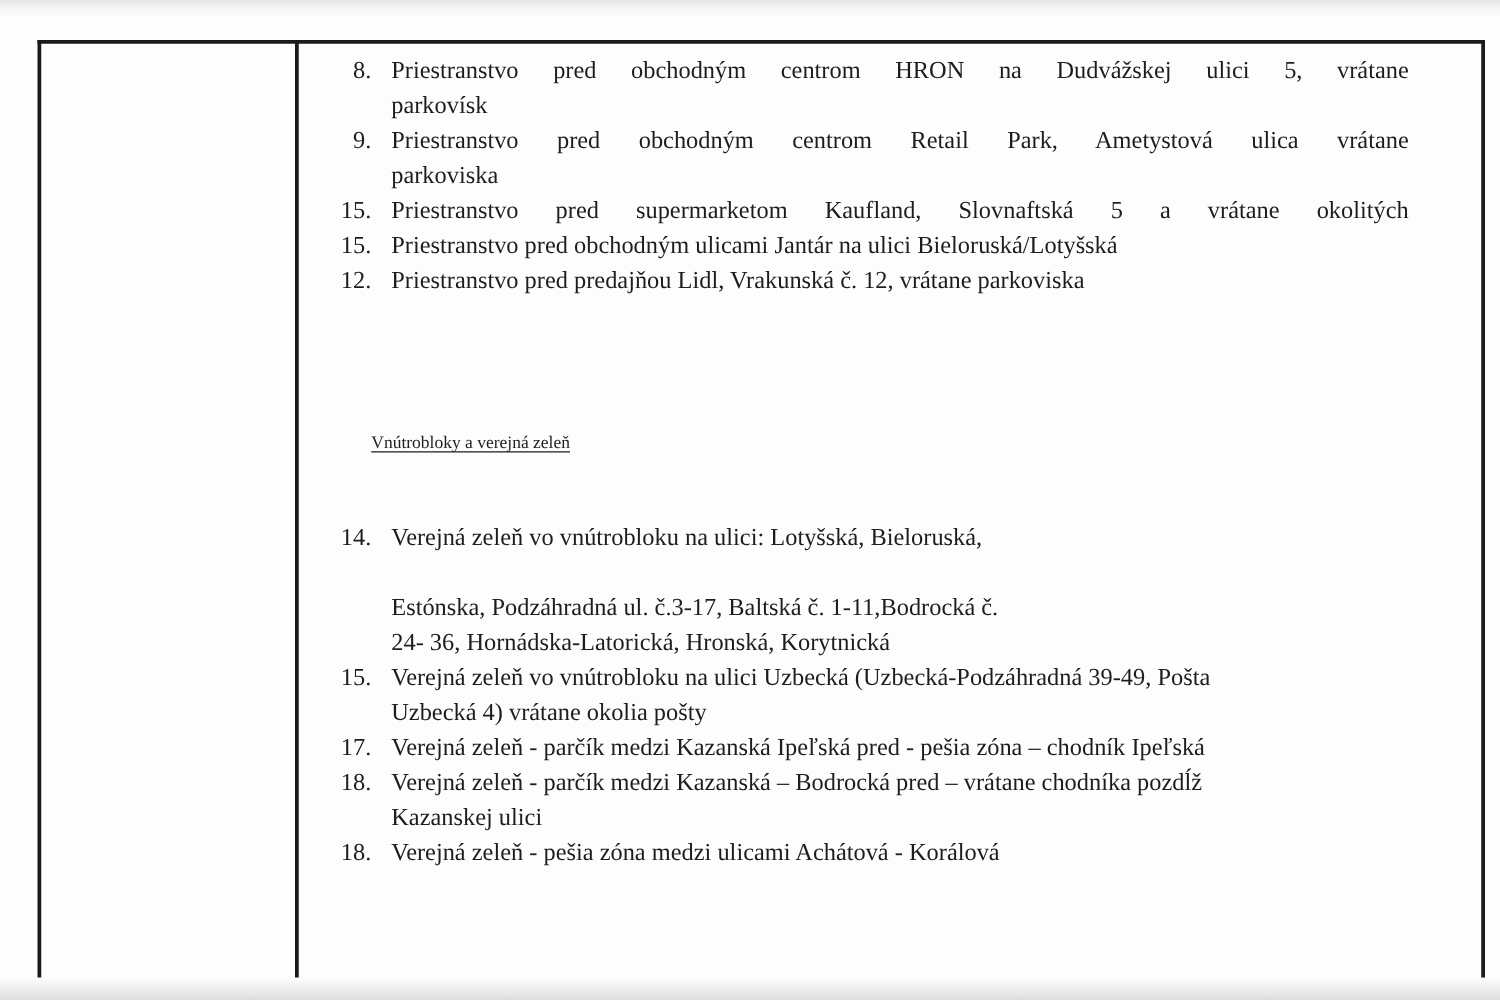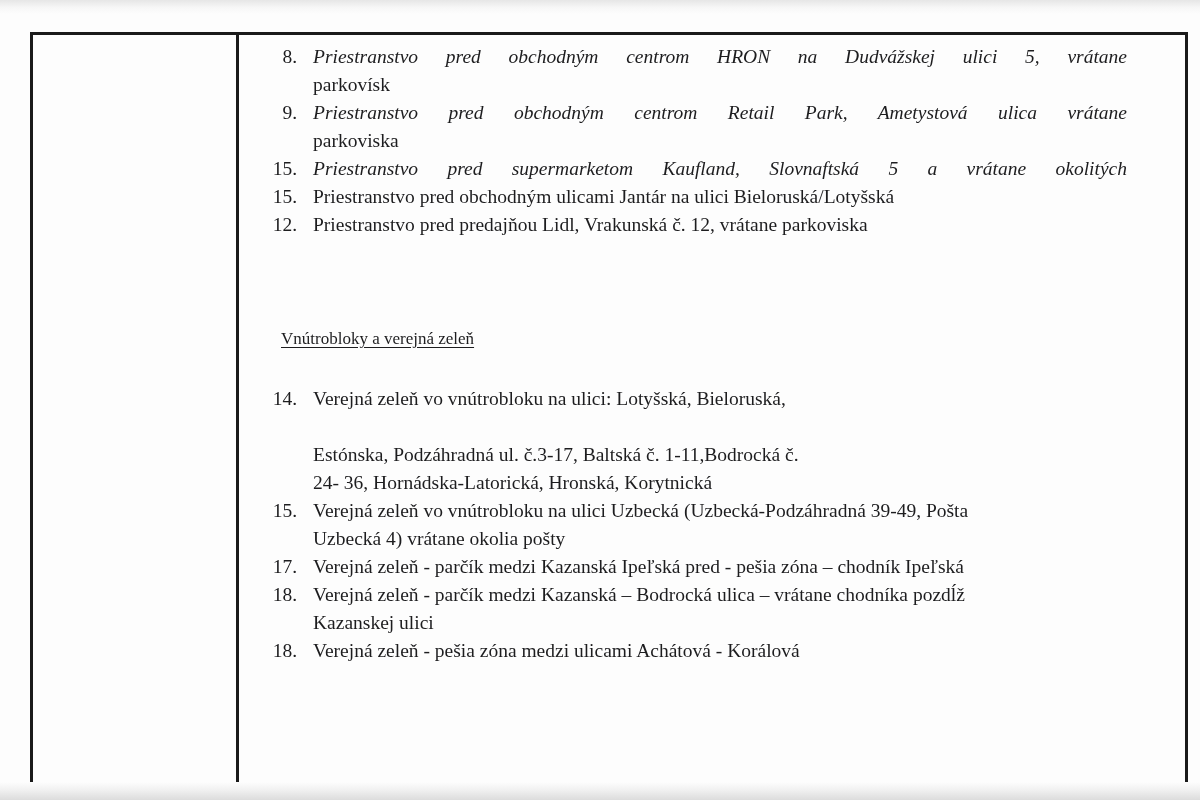--- a/index.html
+++ b/index.html
@@ -103,42 +103,41 @@
     flex: 1 1 auto;
     font-size: 19.5px;
     line-height: 28px;
   }
   .li .body .ln {
     display: block;
   }
   .li .body .ln.j {
     text-align: justify;
     text-align-last: justify;
-    font-style: italic;
   }
   .li .body .blankline {
     display: block;
     height: 28px;
   }
 
   
   .group-one {
     width: 860px;
     margin-left: 12px;
   }
   
   .group-two {
     width: 880px;
     margin-left: 26px;
   }
 
   .section-heading {
-    margin: 0;
+    margin: 16px;
     padding: 0;
-    font-size: 17px;
+    font-size: 14px;
     line-height: 28px;
     font-weight: normal;
     text-decoration: underline;
     text-underline-offset: 3px;
     display: inline-block;
   }
   .heading-wrap {
     margin-left: 14px;
   }
 
@@ -236,21 +235,21 @@
           <li class="li">
             <span class="marker">17.</span>
             <span class="body">
               <span class="ln">Verejná zeleň - parčík medzi Kazanská Ipeľská pred - pešia zóna – chodník Ipeľská</span>
             </span>
           </li>
 
           <li class="li">
             <span class="marker">18.</span>
             <span class="body">
-              <span class="ln">Verejná zeleň - parčík medzi Kazanská – Bodrocká ulica – vrátane chodníka pozdĺž</span>
+              <span class="ln">Verejná zeleň - parčík medzi Kazanská – Bodrocká pred – vrátane chodníka pozdĺž</span>
               <span class="ln">Kazanskej ulici</span>
             </span>
           </li>
 
           <li class="li">
             <span class="marker">18.</span>
             <span class="body">
               <span class="ln">Verejná zeleň - pešia zóna medzi ulicami Achátová - Korálová</span>
             </span>
           </li>

